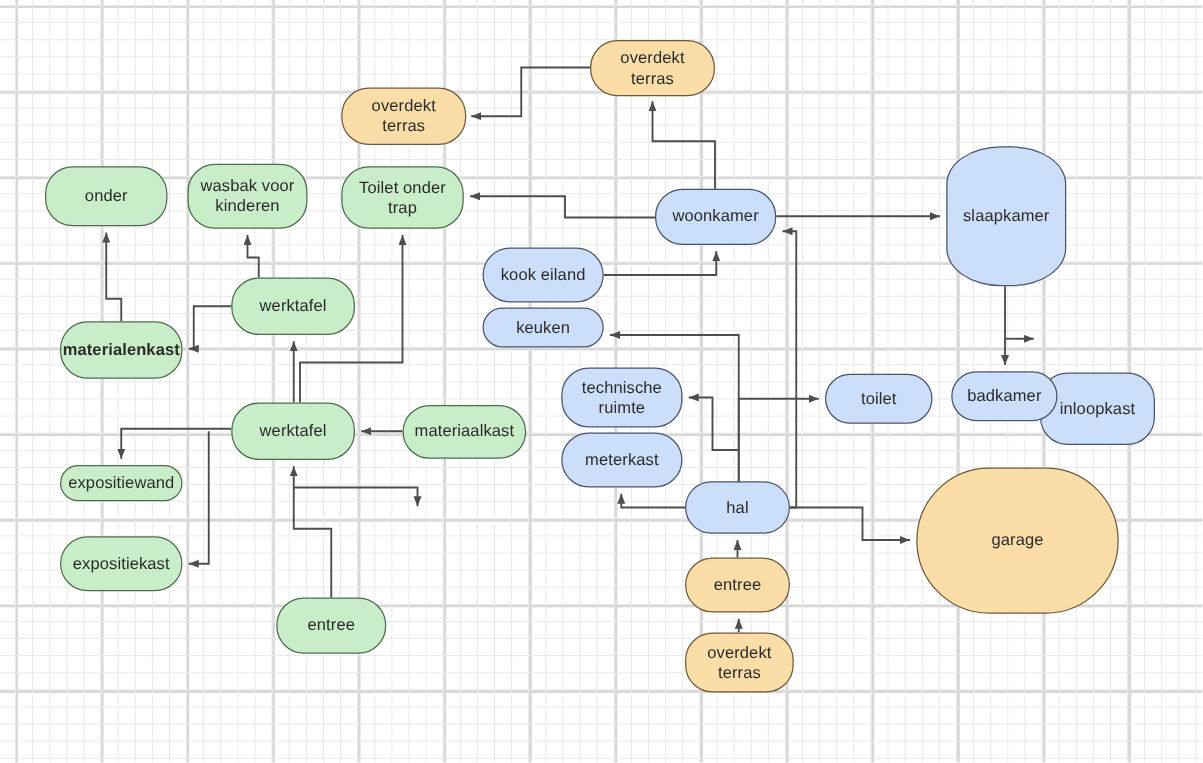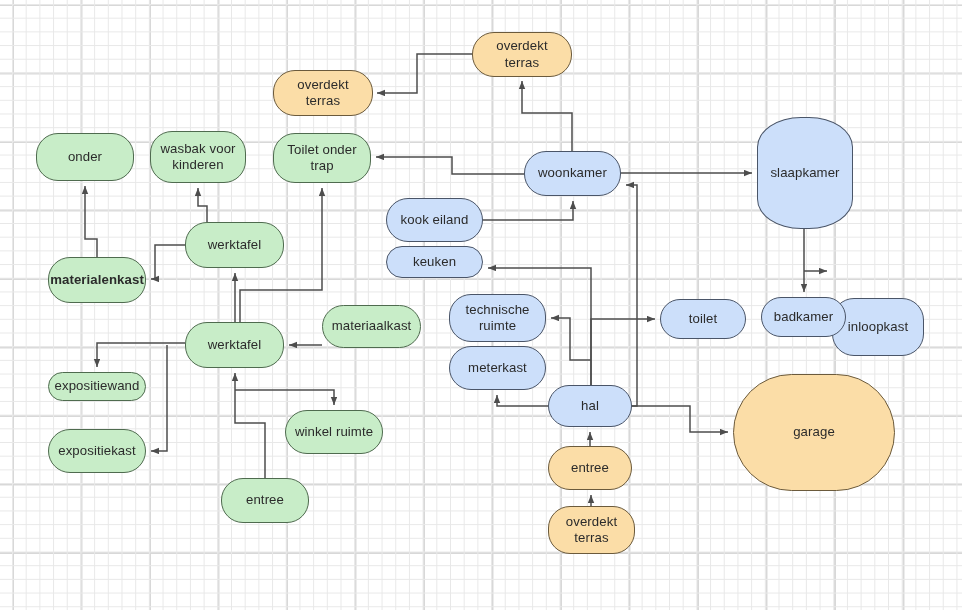--- a/index.html
+++ b/index.html
@@ -176,43 +176,40 @@
   </div>
 
   <div class="node blue r-pill" style="left:761px;top:297px;width:85px;height:40px;">
     <span>badkamer</span>
   </div>
 
   <div class="node green r-pill" style="left:185px;top:322px;width:99px;height:46px;">
     <span>werktafel</span>
   </div>
 
-  <div class="node green r-pill" style="left:322px;top:305px;width:99px;height:43px;">
+  <div class="node green r-pill" style="left:322px;top:324px;width:99px;height:43px;">
     <span>materiaalkast</span>
   </div>
 
   <div class="node blue r-pill" style="left:449px;top:346px;width:97px;height:44px;">
     <span>meterkast</span>
   </div>
 
   <div class="node green r-pill" style="left:48px;top:372px;width:98px;height:29px;">
     <span>expositiewand</span>
   </div>
 
   <div class="node blue r-pill" style="left:548px;top:385px;width:84px;height:42px;">
     <span>hal</span>
   </div>
 
   <div class="node orange r-big" style="left:733px;top:374px;width:162px;height:117px;">
     <span>garage</span>
   </div>
 
-  <div class="node green r-pill" style="left:285px;top:410px;width:98px;height:44px;">
-    <span>winkel ruimte</span>
-  </div>
 
   <div class="node green r-pill" style="left:48px;top:429px;width:98px;height:44px;">
     <span>expositiekast</span>
   </div>
 
   <div class="node orange r-pill" style="left:548px;top:446px;width:84px;height:44px;">
     <span>entree</span>
   </div>
 
   <div class="node green r-pill" style="left:221px;top:478px;width:88px;height:45px;">

